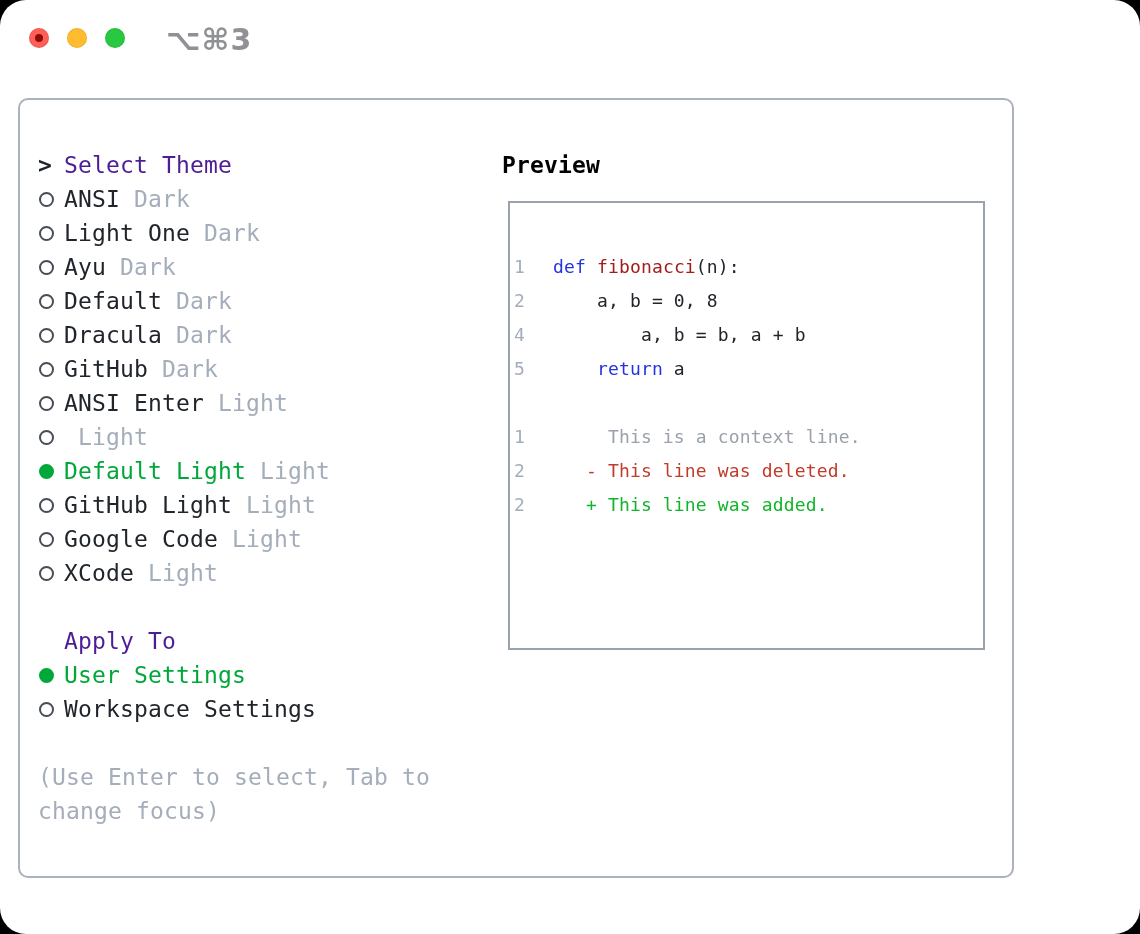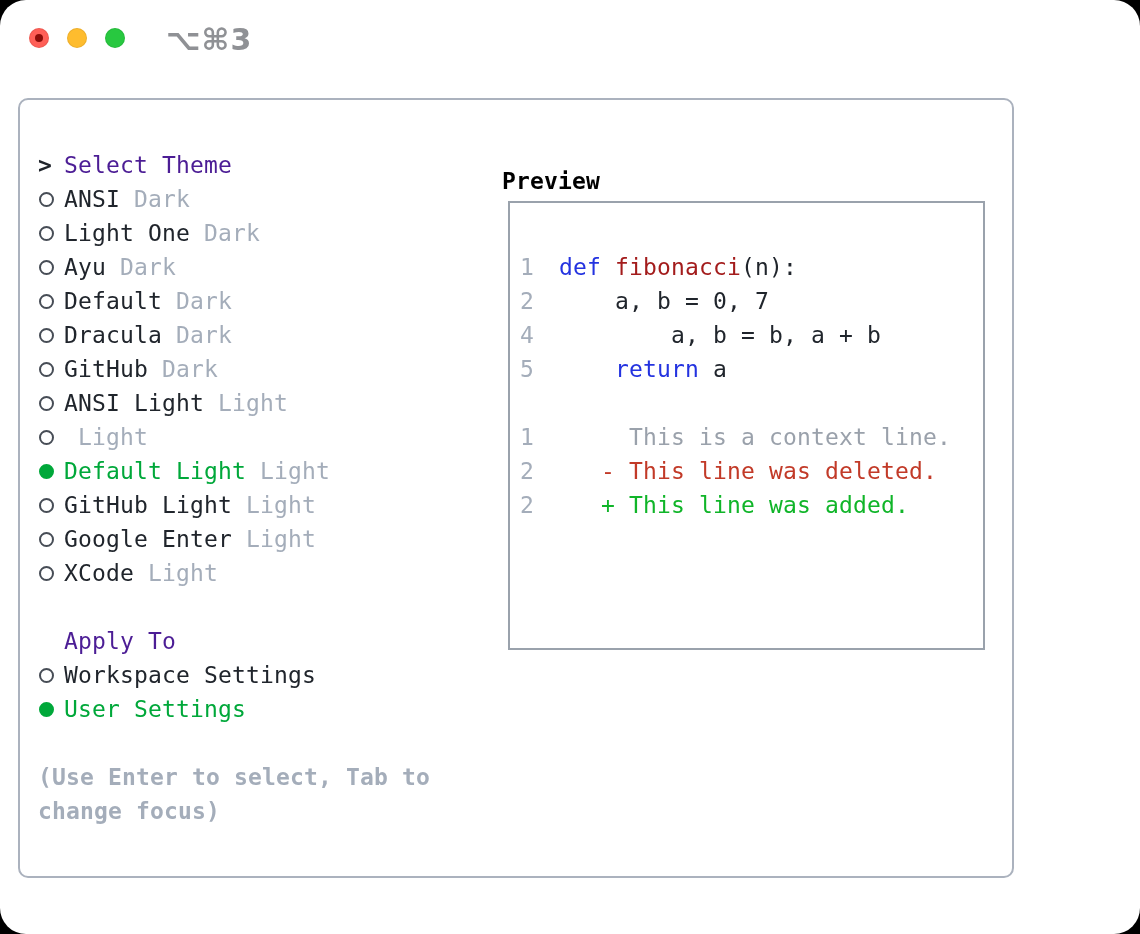--- a/index.html
+++ b/index.html
@@ -35,33 +35,33 @@
   .marker{display:inline-flex;width:26px;align-items:center;flex:0 0 26px;}
   .focus-marker{font-weight:700;color:var(--text-dark);}
   .dot{width:11px;height:11px;border-radius:50%;border:2px solid #474d56;
     margin-left:1px;}
   .dot.filled{border-color:var(--accent-green);background:var(--accent-green);}
   .hdr{font-weight:400;color:#4c1d95;}
   .name{color:var(--text-dark);}
   .name.sel{color:var(--accent-green);}
   .variant{color:var(--muted-gray);}
   .spacer{height:34px;}
-  .help{height:34px;line-height:34px;color:var(--muted-gray);white-space:pre;font-weight:bold;}
+  .help{height:34px;line-height:34px;color:var(--muted-gray);white-space:pre;}
   
   #preview-header{
-    position:absolute;left:502px;top:164px;height:34px;line-height:34px;
+    position:absolute;left:502px;top:148px;height:34px;line-height:34px;
     font-size:23px;font-weight:700;color:#000;letter-spacing:.15px;
   }
   #preview-box{
     position:absolute;left:508px;top:201px;width:473px;height:398px;
     border:2px solid var(--preview-border);background:#fff;
     padding-top:47px;box-sizing:content-box;overflow:hidden;
   }
-  .codeline{height:34px;line-height:34px;font-size:23px;letter-spacing:.15px;
-    white-space:pre;padding-left:10px;}
+  .codeline{height:34px;line-height:34px;font-size:18px;letter-spacing:.15px;
+    white-space:pre;padding-left:4px;}
   .ln{display:inline-block;width:39px;color:var(--muted-gray);}
   .tok-kw{color:var(--keyword-blue);}
   .tok-fn{color:var(--function-red);}
   .tok-pl{color:var(--text-dark);}
   .tok-ctx{color:var(--context-gray);margin-top:32px;}
   .tok-del{color:var(--deleted-red);text-align:right;}
   .tok-add{color:var(--added-green);}
 </style>
 </head>
 <body>
@@ -84,47 +84,47 @@
       <span class="marker focus-marker">&gt;</span>
       <span class="hdr">Select Theme</span>
     </div>
     <div id="theme-rows">
         <div class="row"><span class="marker"><span class="dot"></span></span><span class="name">ANSI</span><span class="variant"> Dark</span></div>
         <div class="row"><span class="marker"><span class="dot"></span></span><span class="name">Light One</span><span class="variant"> Dark</span></div>
         <div class="row"><span class="marker"><span class="dot"></span></span><span class="name">Ayu</span><span class="variant"> Dark</span></div>
         <div class="row"><span class="marker"><span class="dot"></span></span><span class="name">Default</span><span class="variant"> Dark</span></div>
         <div class="row"><span class="marker"><span class="dot"></span></span><span class="name">Dracula</span><span class="variant"> Dark</span></div>
         <div class="row"><span class="marker"><span class="dot"></span></span><span class="name">GitHub</span><span class="variant"> Dark</span></div>
-        <div class="row"><span class="marker"><span class="dot"></span></span><span class="name">ANSI Light</span><span class="variant"> Light</span></div>
+        <div class="row"><span class="marker"><span class="dot"></span></span><span class="name">ANSI Enter</span><span class="variant"> Light</span></div>
         <div class="row"><span class="marker"><span class="dot"></span></span><span class="variant"> Light</span></div>
         <div class="row"><span class="marker"><span class="dot filled"></span></span><span class="name sel">Default Light</span><span class="variant"> Light</span></div>
         <div class="row"><span class="marker"><span class="dot"></span></span><span class="name">GitHub Light</span><span class="variant"> Light</span></div>
-        <div class="row"><span class="marker"><span class="dot"></span></span><span class="name">Google Enter</span><span class="variant"> Light</span></div>
+        <div class="row"><span class="marker"><span class="dot"></span></span><span class="name">Google Code</span><span class="variant"> Light</span></div>
         <div class="row"><span class="marker"><span class="dot"></span></span><span class="name">XCode</span><span class="variant"> Light</span></div>
       </div>
     <div class="spacer"></div>
     <div class="row">
       <span class="marker"></span>
       <span class="hdr">Apply To</span>
     </div>
     <div id="apply-rows">
+        <div class="row"><span class="marker"><span class="dot filled"></span></span><span class="name sel">User Settings</span></div>
         <div class="row"><span class="marker"><span class="dot"></span></span><span class="name">Workspace Settings</span></div>
-        <div class="row"><span class="marker"><span class="dot filled"></span></span><span class="name sel">User Settings</span></div>
       </div>
     <div class="spacer"></div>
     <div id="help-lines">
         <div class="help">(Use Enter to select, Tab to</div>
         <div class="help">change focus)</div>
       </div>
   </div>
 
   <div id="preview-header">Preview</div>
   <div id="preview-box">
       <div class="codeline"><span class="ln">1</span><span class="tok-kw">def</span><span class="tok-pl"> </span><span class="tok-fn">fibonacci</span><span class="tok-pl">(n):</span></div>
-      <div class="codeline"><span class="ln">2</span><span class="tok-pl">    a, b = 0, 7</span></div>
+      <div class="codeline"><span class="ln">2</span><span class="tok-pl">    a, b = 0, 8</span></div>
       <div class="codeline"><span class="ln">4</span><span class="tok-pl">        a, b = b, a + b</span></div>
       <div class="codeline"><span class="ln">5</span><span class="tok-pl">    </span><span class="tok-kw">return</span><span class="tok-pl"> a</span></div>
       <div class="codeline"><span class="ln"></span></div>
       <div class="codeline"><span class="ln">1</span><span class="tok-ctx">     This is a context line.</span></div>
       <div class="codeline"><span class="ln">2</span><span class="tok-del">   - This line was deleted.</span></div>
       <div class="codeline"><span class="ln">2</span><span class="tok-add">   + This line was added.</span></div>
     </div>
 
 </div>
 

